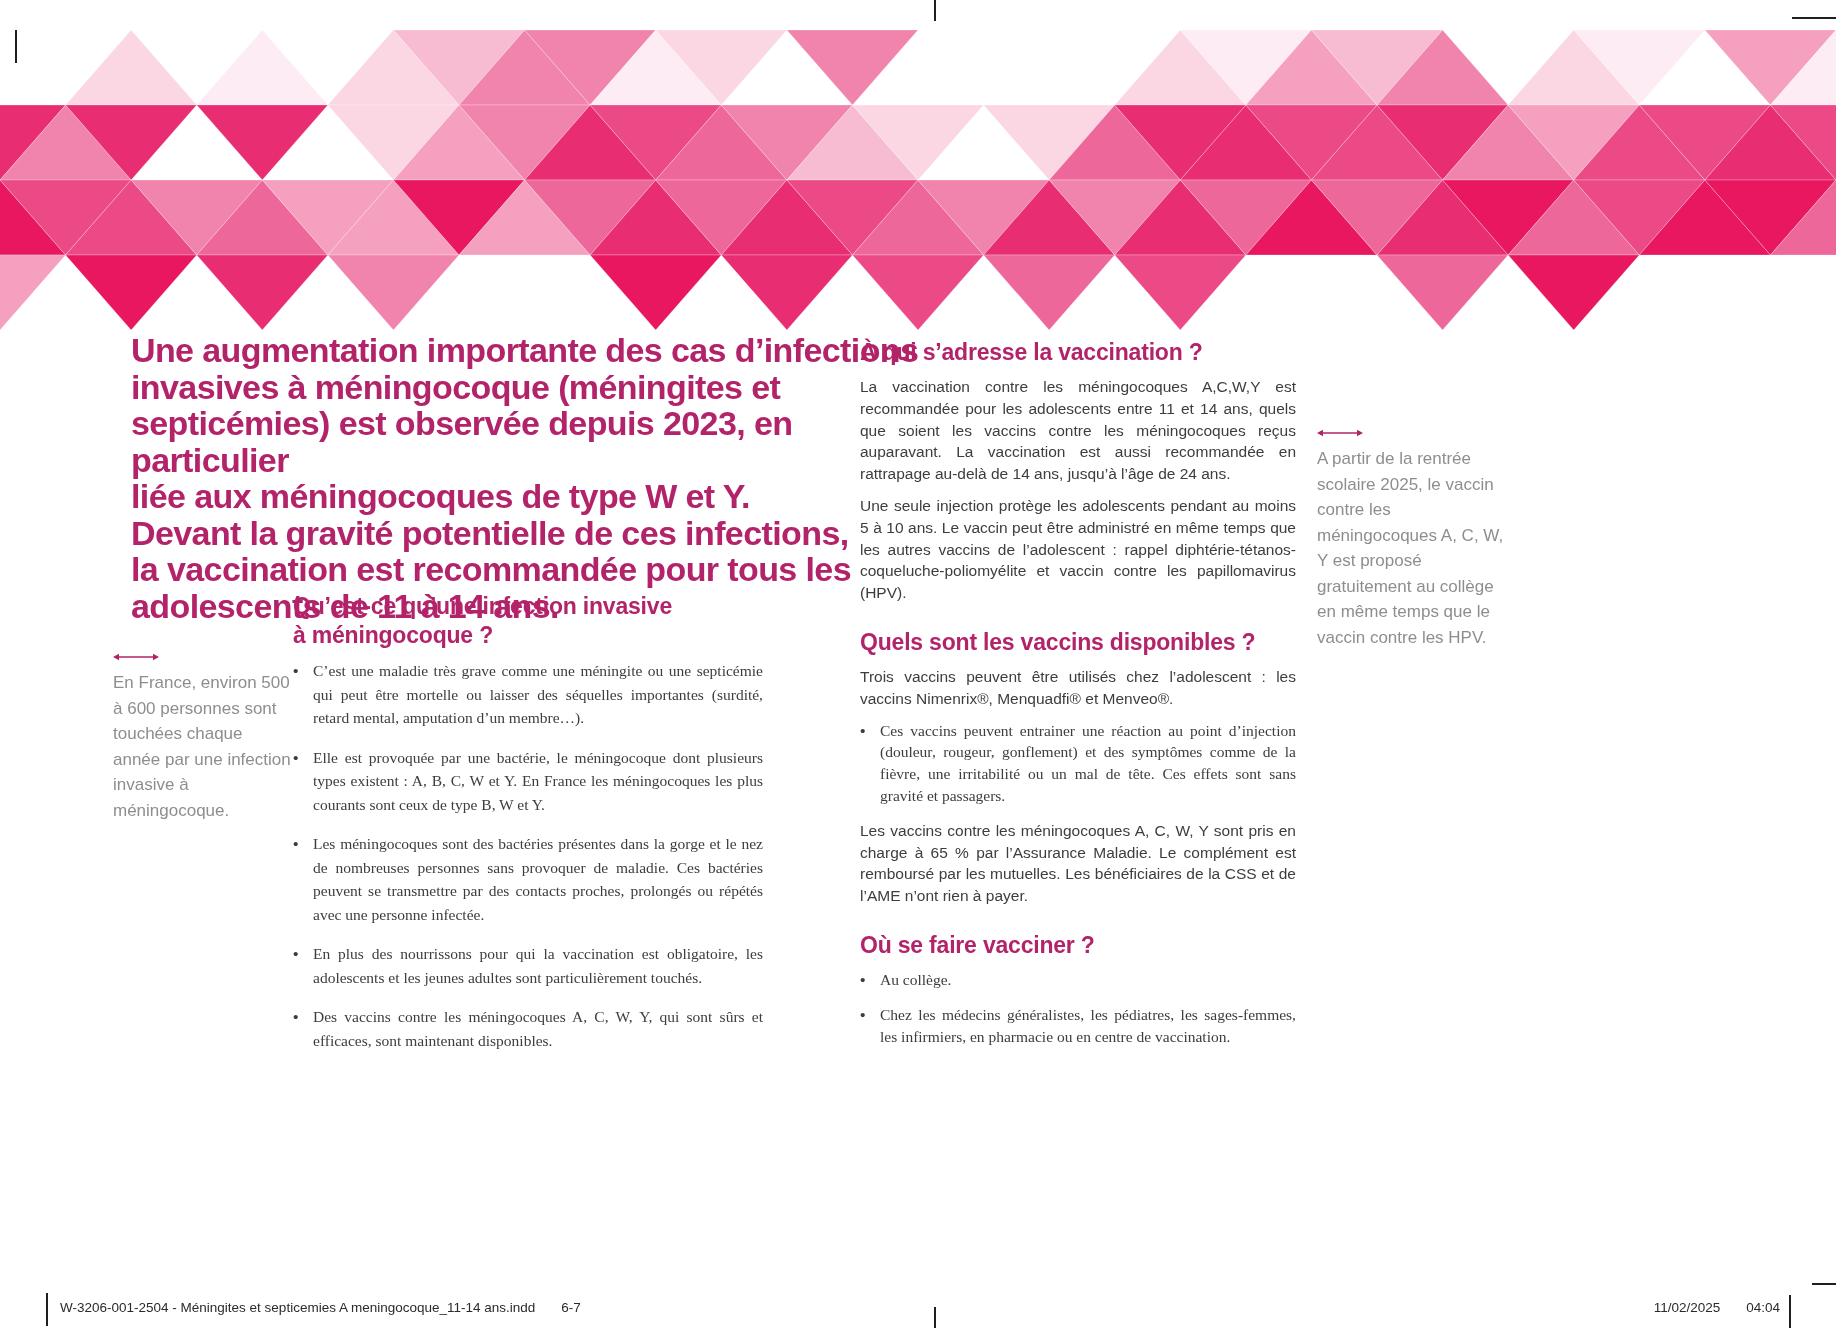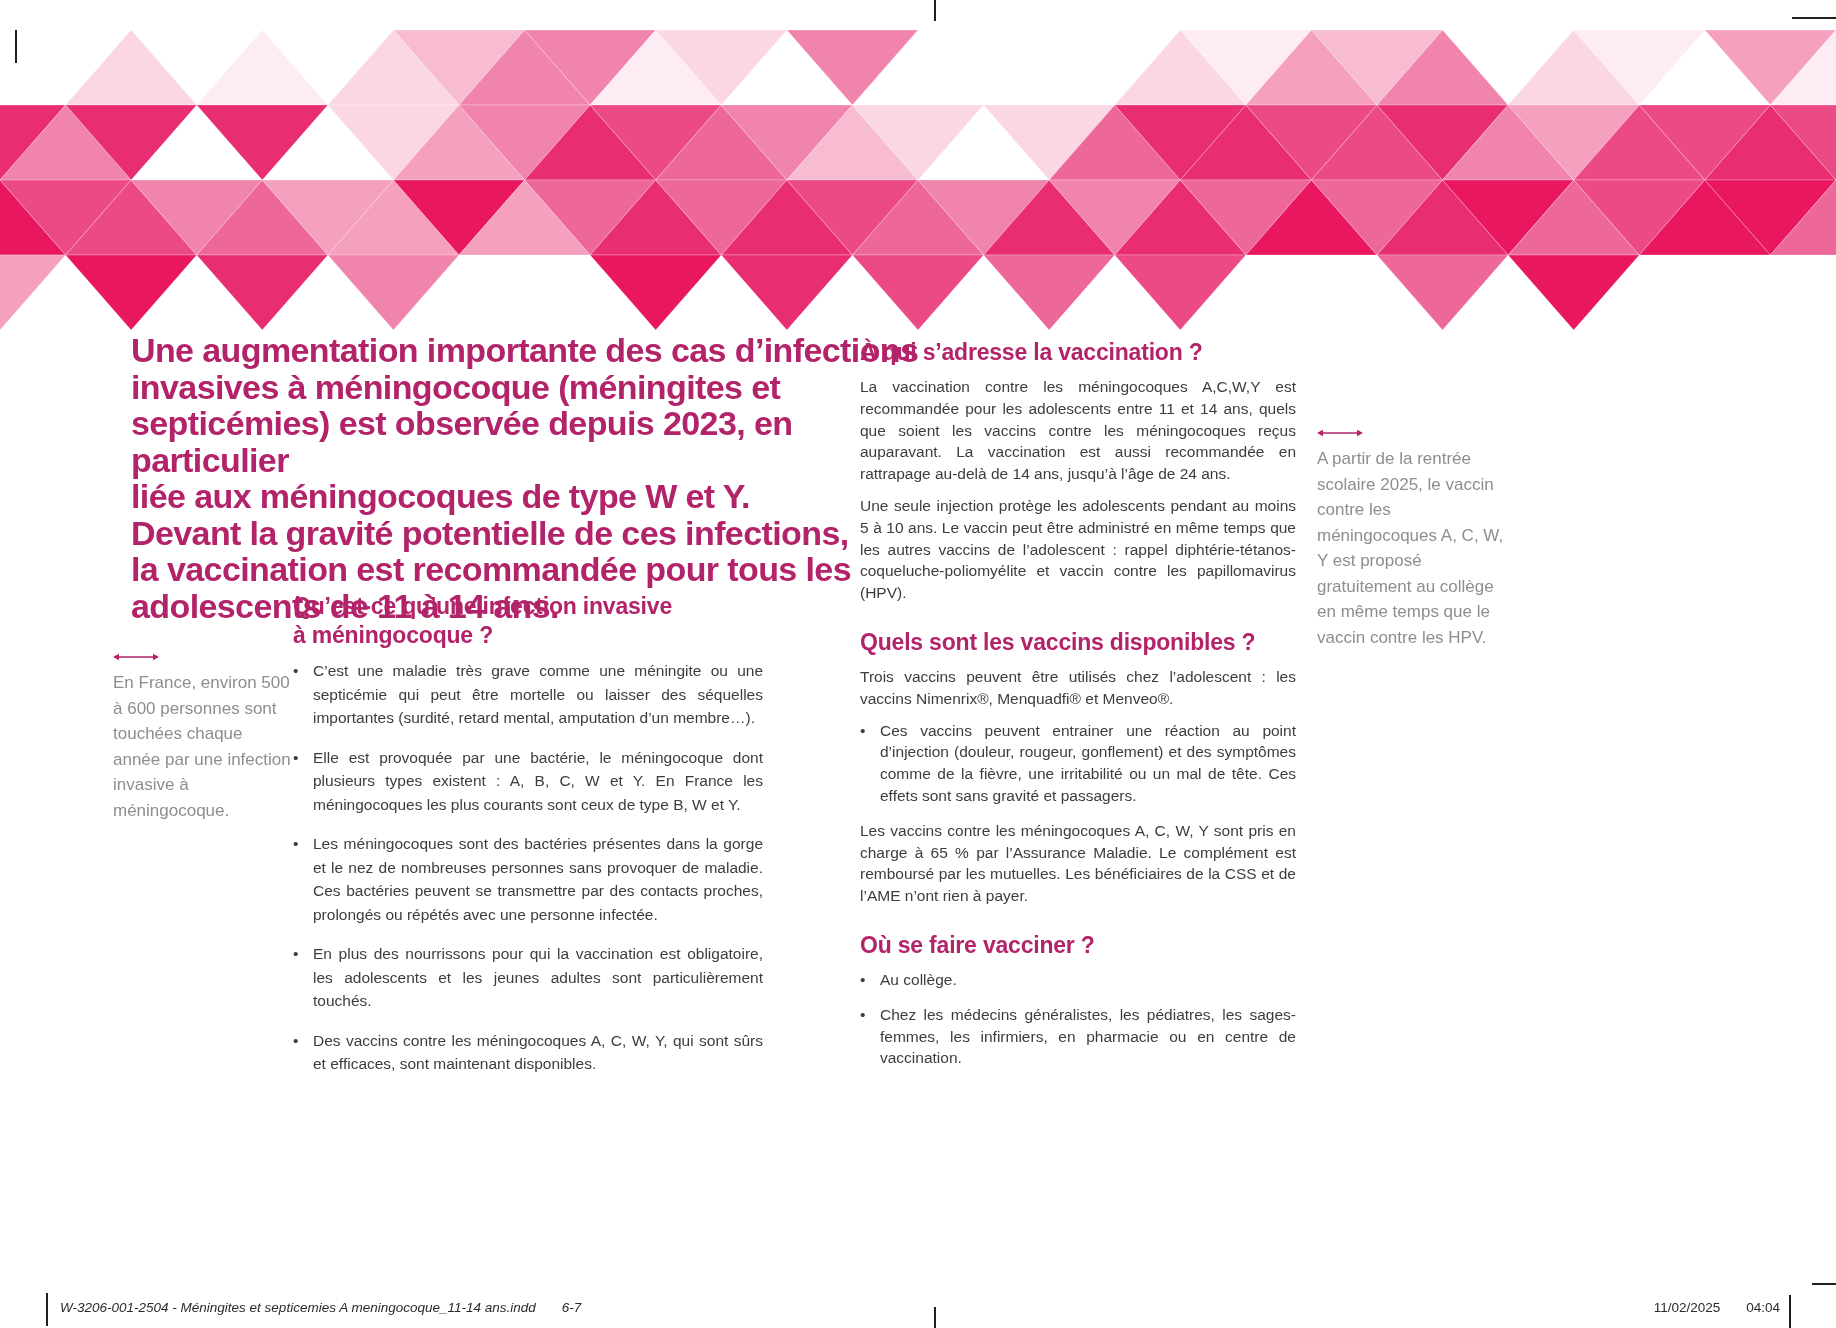--- a/index.html
+++ b/index.html
@@ -33,29 +33,29 @@
   .col{position:absolute;}
   #left-main{left:293px;top:592px;width:470px;}
   #right-main{left:860px;top:338px;width:436px;}
   .body-p{
     font-size:15.5px;line-height:21.8px;color:#3d3d3d;
     text-align:justify;margin:0 0 10px 0;
   }
   .bullet{display:flex;margin:0 0 13px 0;}
   .bullet .dot{flex:none;width:20px;color:#3d3d3d;font-size:15.5px;line-height:21.8px;}
   .bullet .dot::before{content:"\2022";}
-  .bullet p{flex:1;margin:0;}
+  .bullet p{flex:1;margin:0;font-family:Liberation Serif, serif;}
   #left-main .bullet{margin-bottom:16px;}
   #left-main .bullet p,#left-main .bullet .dot{line-height:23.5px;}
   
   .footer-text{
     position:absolute;font-size:13.5px;color:#2b2b2b;white-space:pre;
     top:1300px;line-height:16px;
   }
-  #footer-left{left:60px;font-style:italic;}
+  #footer-left{left:60px;}
   #footer-right{right:56px;text-align:right;}
   .gap{display:inline-block;width:26px;}
 </style>
 </head>
 <body>
 
 <div id="canvas">
 
   <svg id="banner" viewBox="0 0 1836 330" preserveAspectRatio="none">
       <g id="banner-svg">

